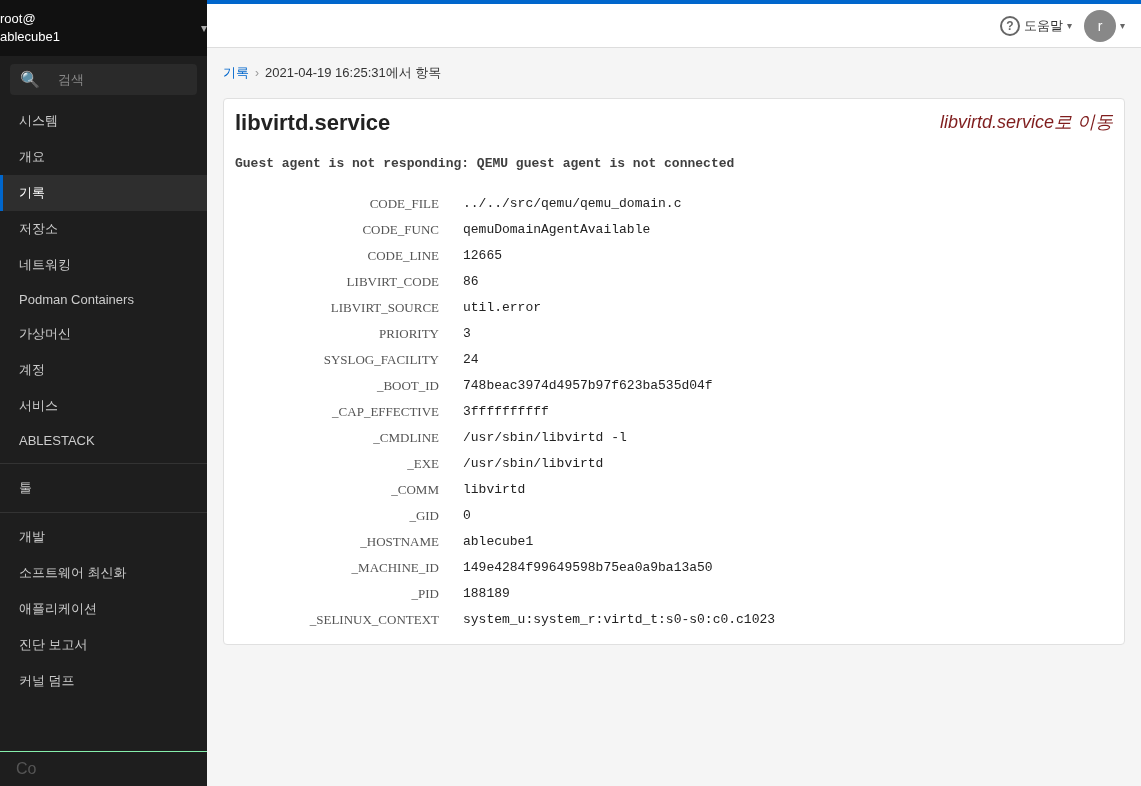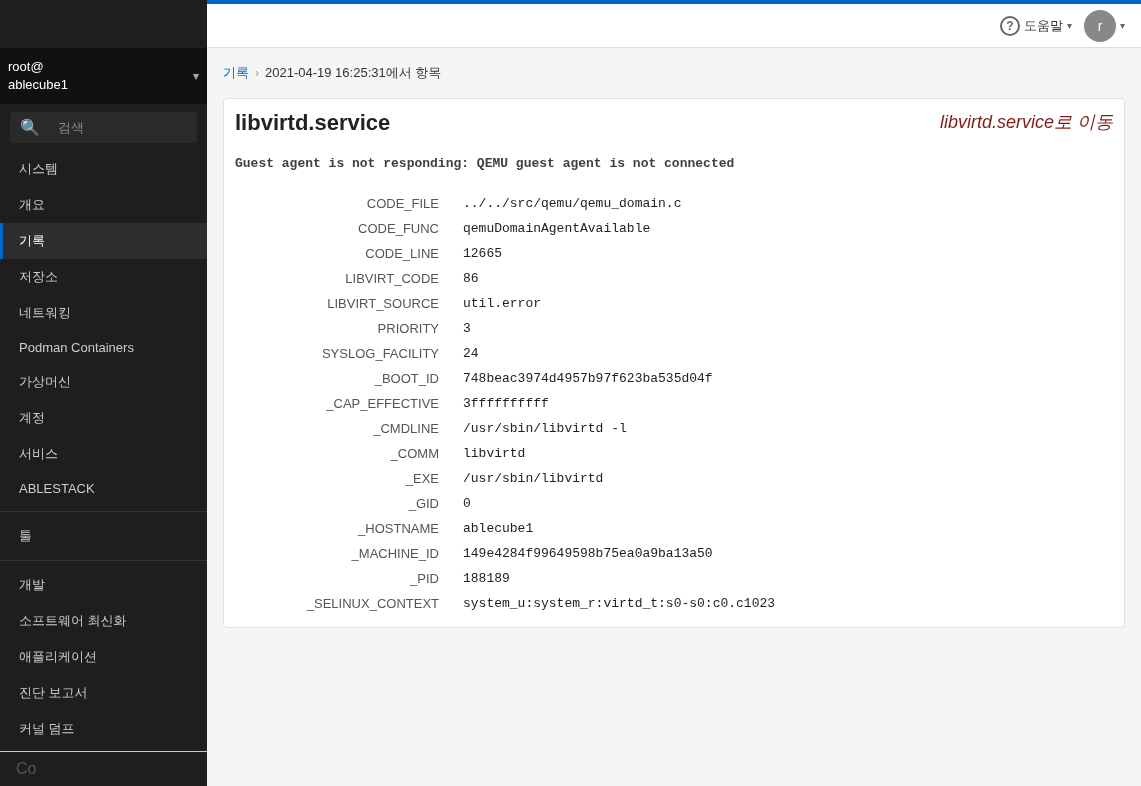--- a/index.html
+++ b/index.html
@@ -13,24 +13,23 @@
       display: flex;
       flex-direction: column;
       flex-shrink: 0;
       height: 100%;
       overflow-y: auto;
     }
     .sidebar-header {
       display: flex;
       align-items: center;
       justify-content: space-between;
-      padding: 10px 8px;
+      padding: 10px 0;
       background: #111;
       min-height: 48px;
-      margin-top: 48px;
     }
     .sidebar-header-text {
       color: #fff;
       font-size: 13px;
       line-height: 1.4;
     }
     .sidebar-header-chevron {
       color: #aaa;
       font-size: 12px;
     }
@@ -210,21 +209,21 @@
       width: 100%;
       border-collapse: collapse;
     }
     .log-table tr td {
       padding: 5px 8px;
       font-size: 13px;
       vertical-align: top;
     }
     .log-table tr td:first-child {
       text-align: right;
-      font-family: Liberation Sans, sans-serif;
+      font-family: Liberation Serif, serif;
       color: #555;
       font-weight: 500;
       width: 220px;
       white-space: nowrap;
       padding-right: 16px;
     }
     .log-table tr td:last-child {
       font-family: 'Courier New', monospace;
       color: #222;
     }
@@ -337,28 +336,28 @@
             </tr>
             <tr>
               <td>_CAP_EFFECTIVE</td>
               <td>3ffffffffff</td>
             </tr>
             <tr>
               <td>_CMDLINE</td>
               <td>/usr/sbin/libvirtd -l</td>
             </tr>
             <tr>
+              <td>_EXE</td>
+              <td>/usr/sbin/libvirtd</td>
+            </tr>
+            <tr>
               <td>_COMM</td>
               <td>libvirtd</td>
             </tr>
             <tr>
-              <td>_EXE</td>
-              <td>/usr/sbin/libvirtd</td>
-            </tr>
-            <tr>
               <td>_GID</td>
               <td>0</td>
             </tr>
             <tr>
               <td>_HOSTNAME</td>
               <td>ablecube1</td>
             </tr>
             <tr>
               <td>_MACHINE_ID</td>
               <td>149e4284f99649598b75ea0a9ba13a50</td>

